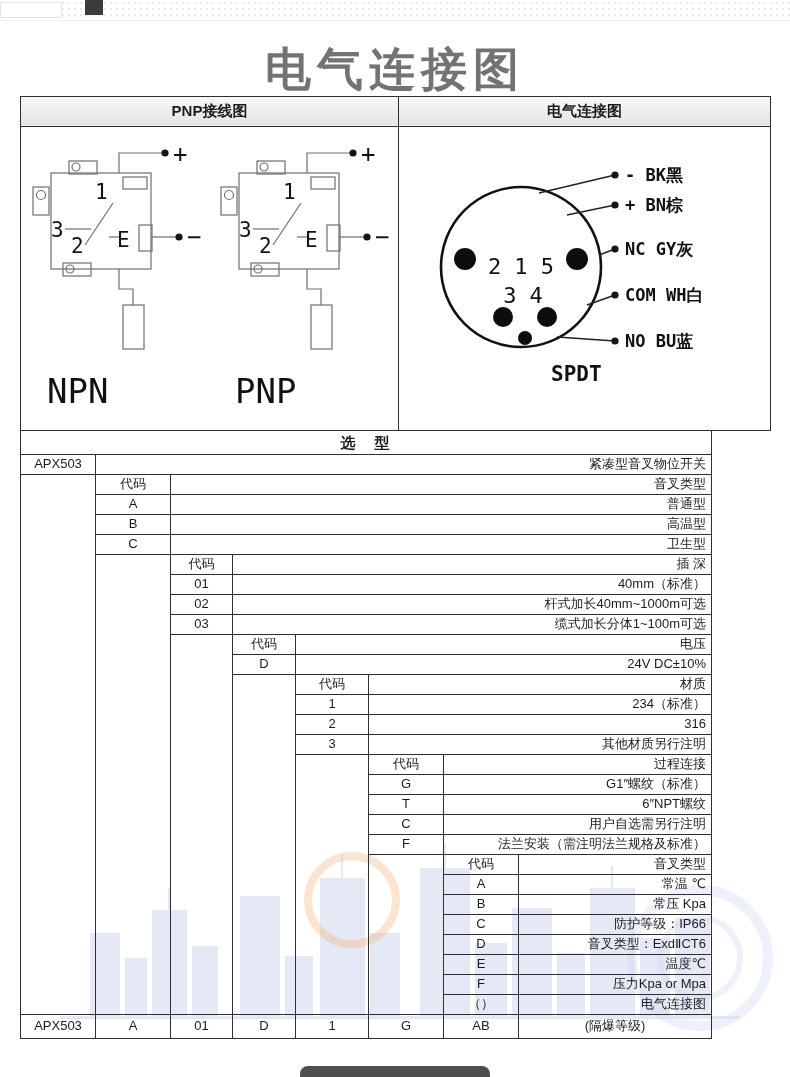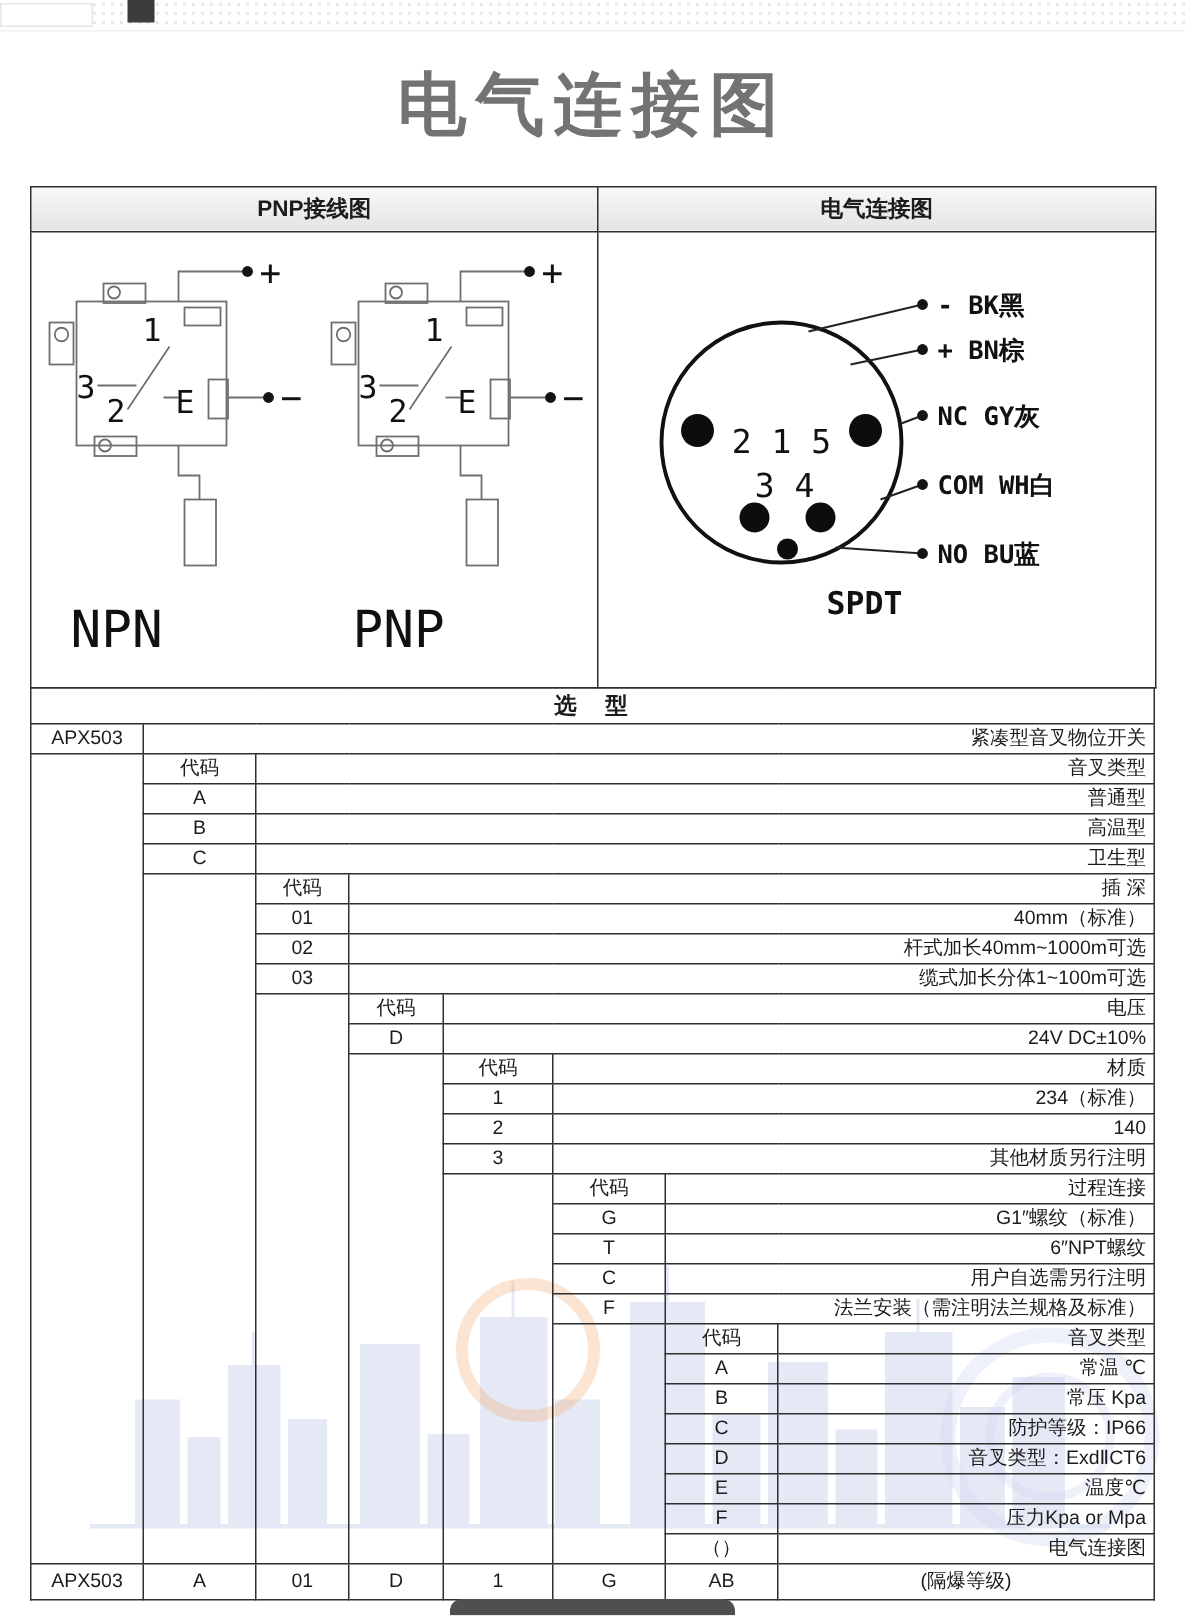--- a/index.html
+++ b/index.html
@@ -12,22 +12,22 @@
       background-size:6px 6px;border-bottom:1px solid #f0f0f0;}
   .strip-box{position:absolute;left:85px;top:0;width:18px;height:15px;background:#3b3b3b;}
   .strip-box2{position:absolute;left:0;top:2px;width:60px;height:14px;background:#fff;border:1px solid #e5e5e5;}
   
   .title{margin:22px 0 0 0;text-align:center;font-size:46px;line-height:1.15;
          font-weight:bold;color:#737373;letter-spacing:6px;}
   
   .watermark{position:absolute;left:0;top:838px;width:790px;height:215px;z-index:0;pointer-events:none;}
   
   .content{position:relative;z-index:1;padding:0 20px;}
-  table{border-collapse:collapse;table-layout:fixed;width:750px;background:transparent;}
-  .wiring{margin-top:28px;}
+  table{border-collapse:collapse;table-layout:fixed;width:692px;background:transparent;}
+  .wiring{}
   .wiring th{border:1px solid #2f2f2f;height:27px;font-size:15px;font-weight:bold;
       background:linear-gradient(#f8f8f8,#e4e4e4);}
   .wiring td{border:1px solid #2f2f2f;height:303px;vertical-align:top;padding:0;}
   .sel{margin-top:-1px;font-size:13px;}
   .sel td{border:1px solid #2f2f2f;height:19px;padding:0 5px;line-height:1.15;
       overflow:hidden;white-space:nowrap;}
   .sel .sel-title{height:23px;font-size:15px;font-weight:bold;text-align:center;letter-spacing:2px;}
   .sel .ex td{height:23px;text-align:center;}
   .cc{text-align:center;}
   .cl{text-align:right;}
@@ -278,21 +278,21 @@
             <td rowspan="17" class="blank"></td>
             <td class="cc">代码</td>
             <td colspan="3" class="cl">材质</td>
           </tr>
       <tr>
             <td class="cc">1</td>
             <td colspan="3" class="cl">234（标准）</td>
           </tr>
       <tr>
             <td class="cc">2</td>
-            <td colspan="3" class="cl">140</td>
+            <td colspan="3" class="cl">316</td>
           </tr>
       <tr>
             <td class="cc">3</td>
             <td colspan="3" class="cl">其他材质另行注明</td>
           </tr>
 
       <tr>
             <td rowspan="13" class="blank"></td>
             <td class="cc">代码</td>
             <td colspan="2" class="cl">过程连接</td>

